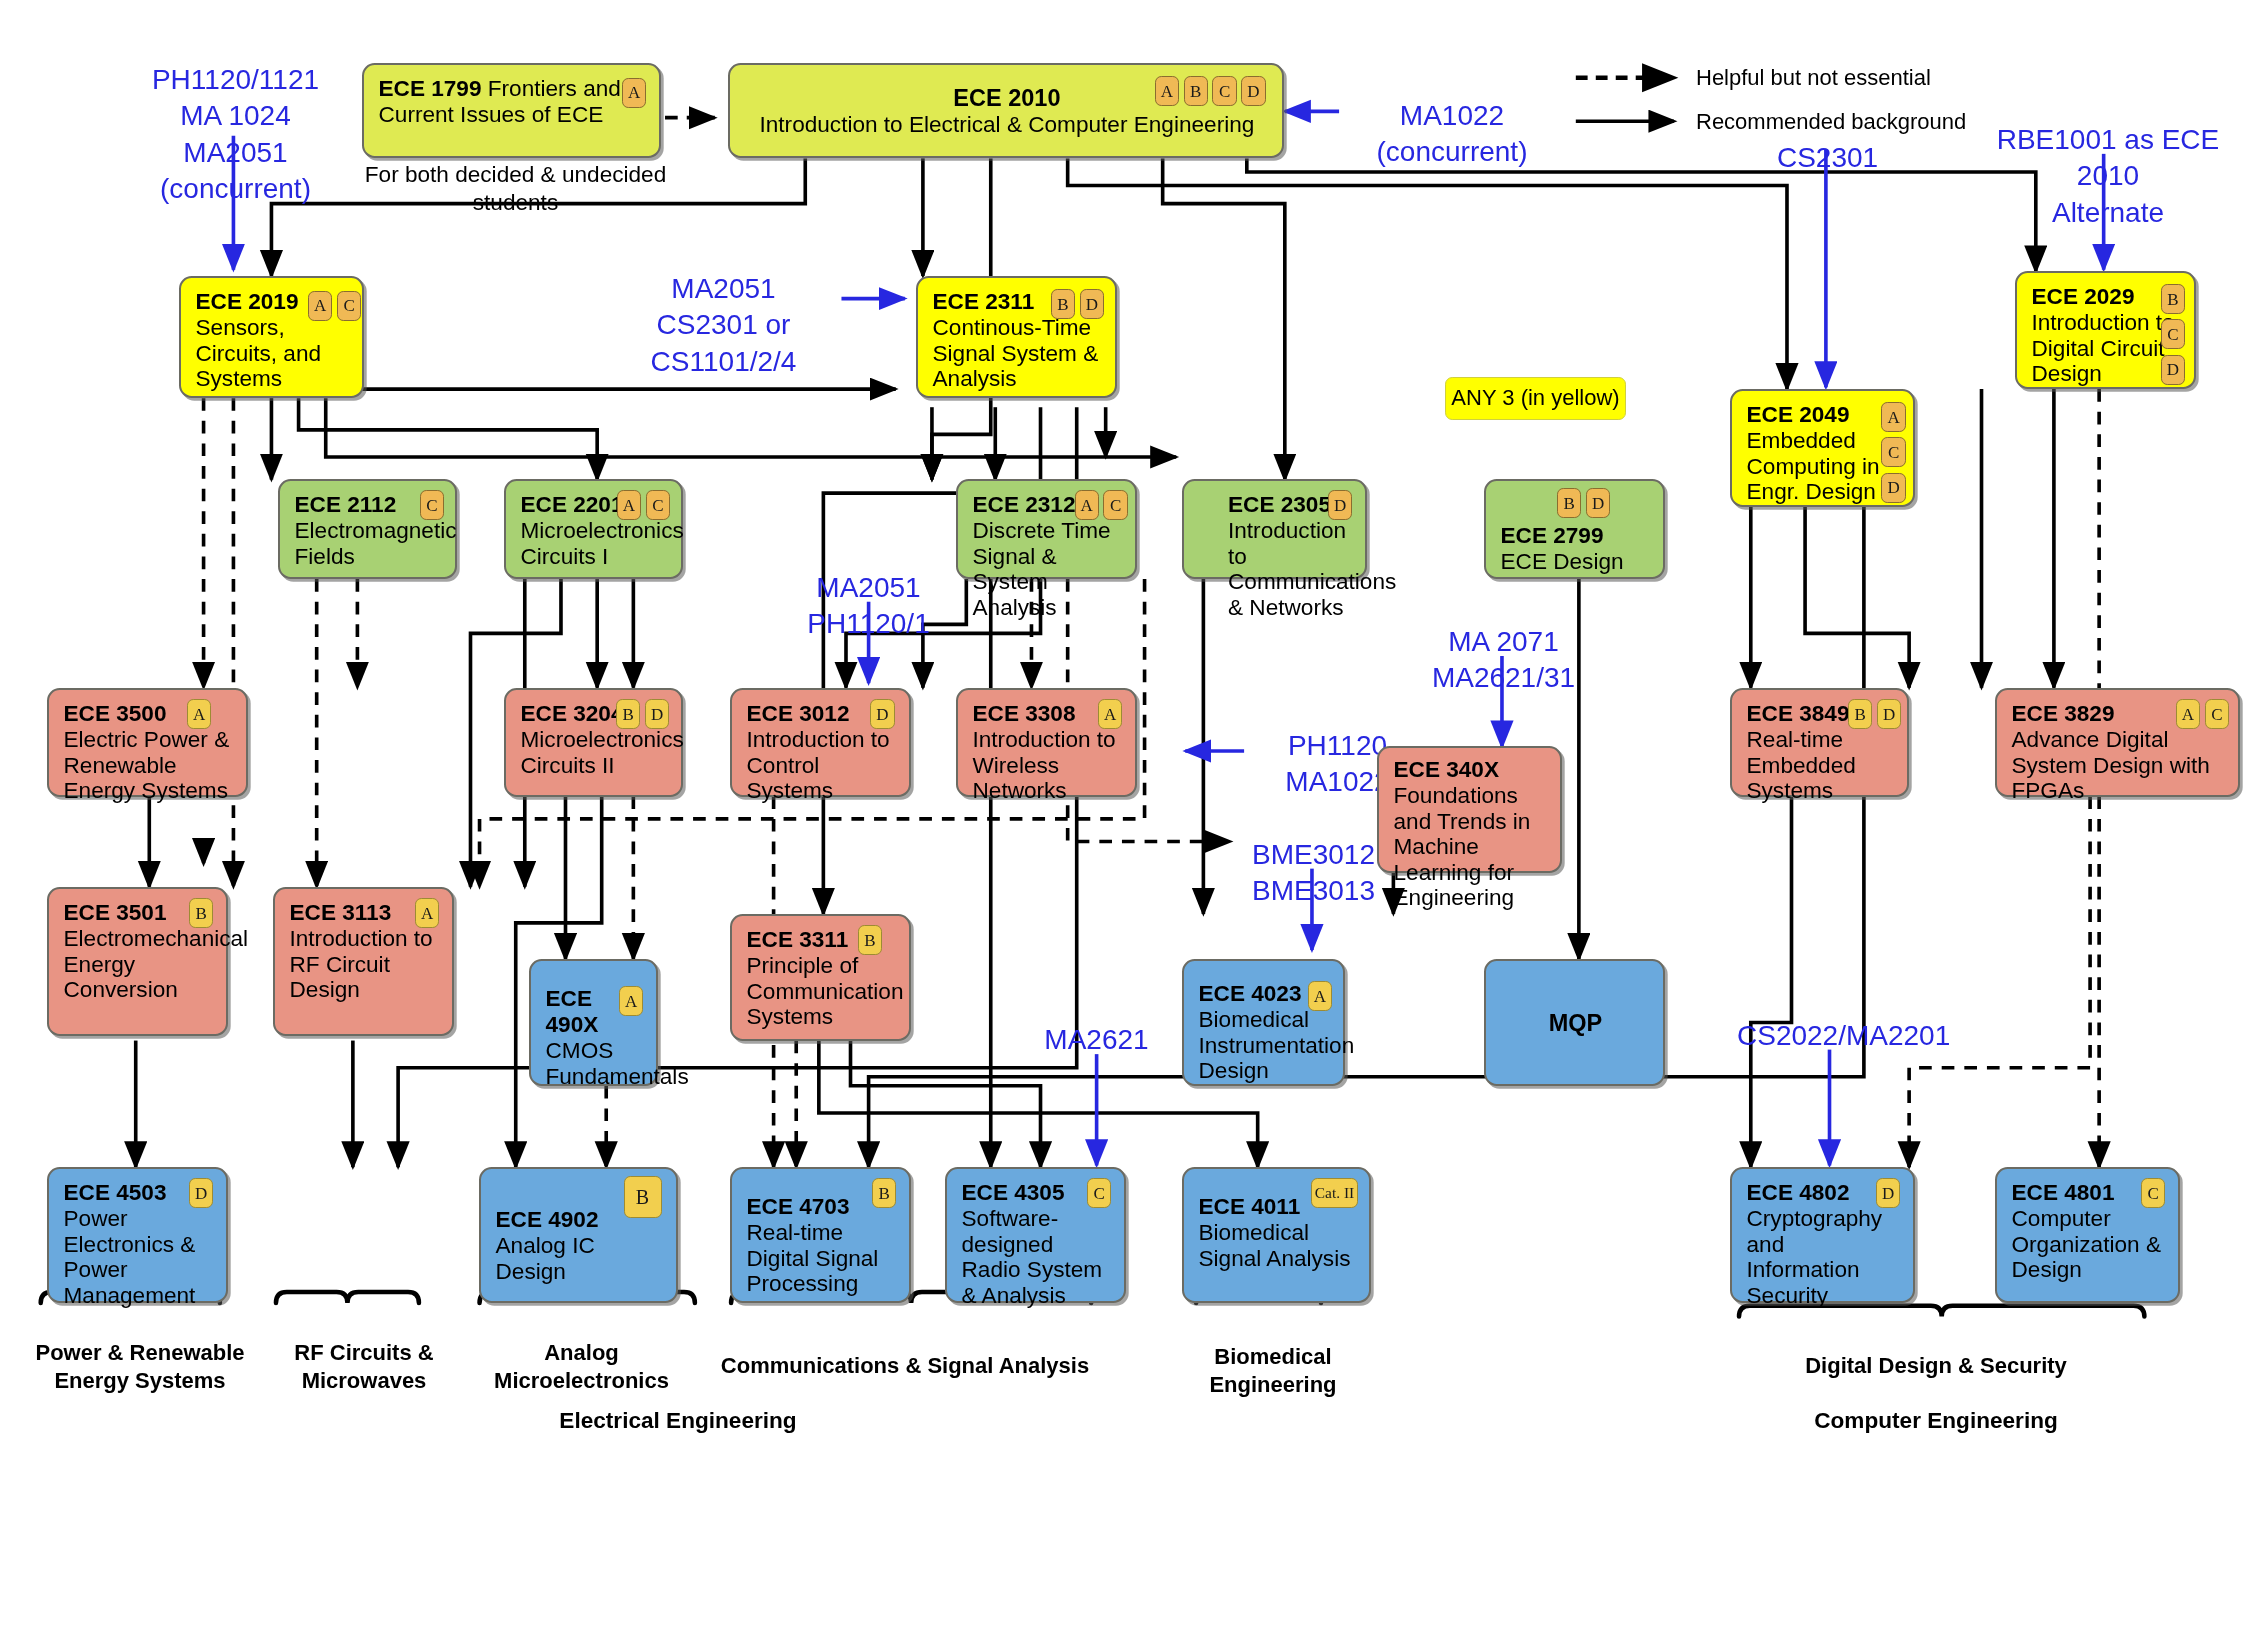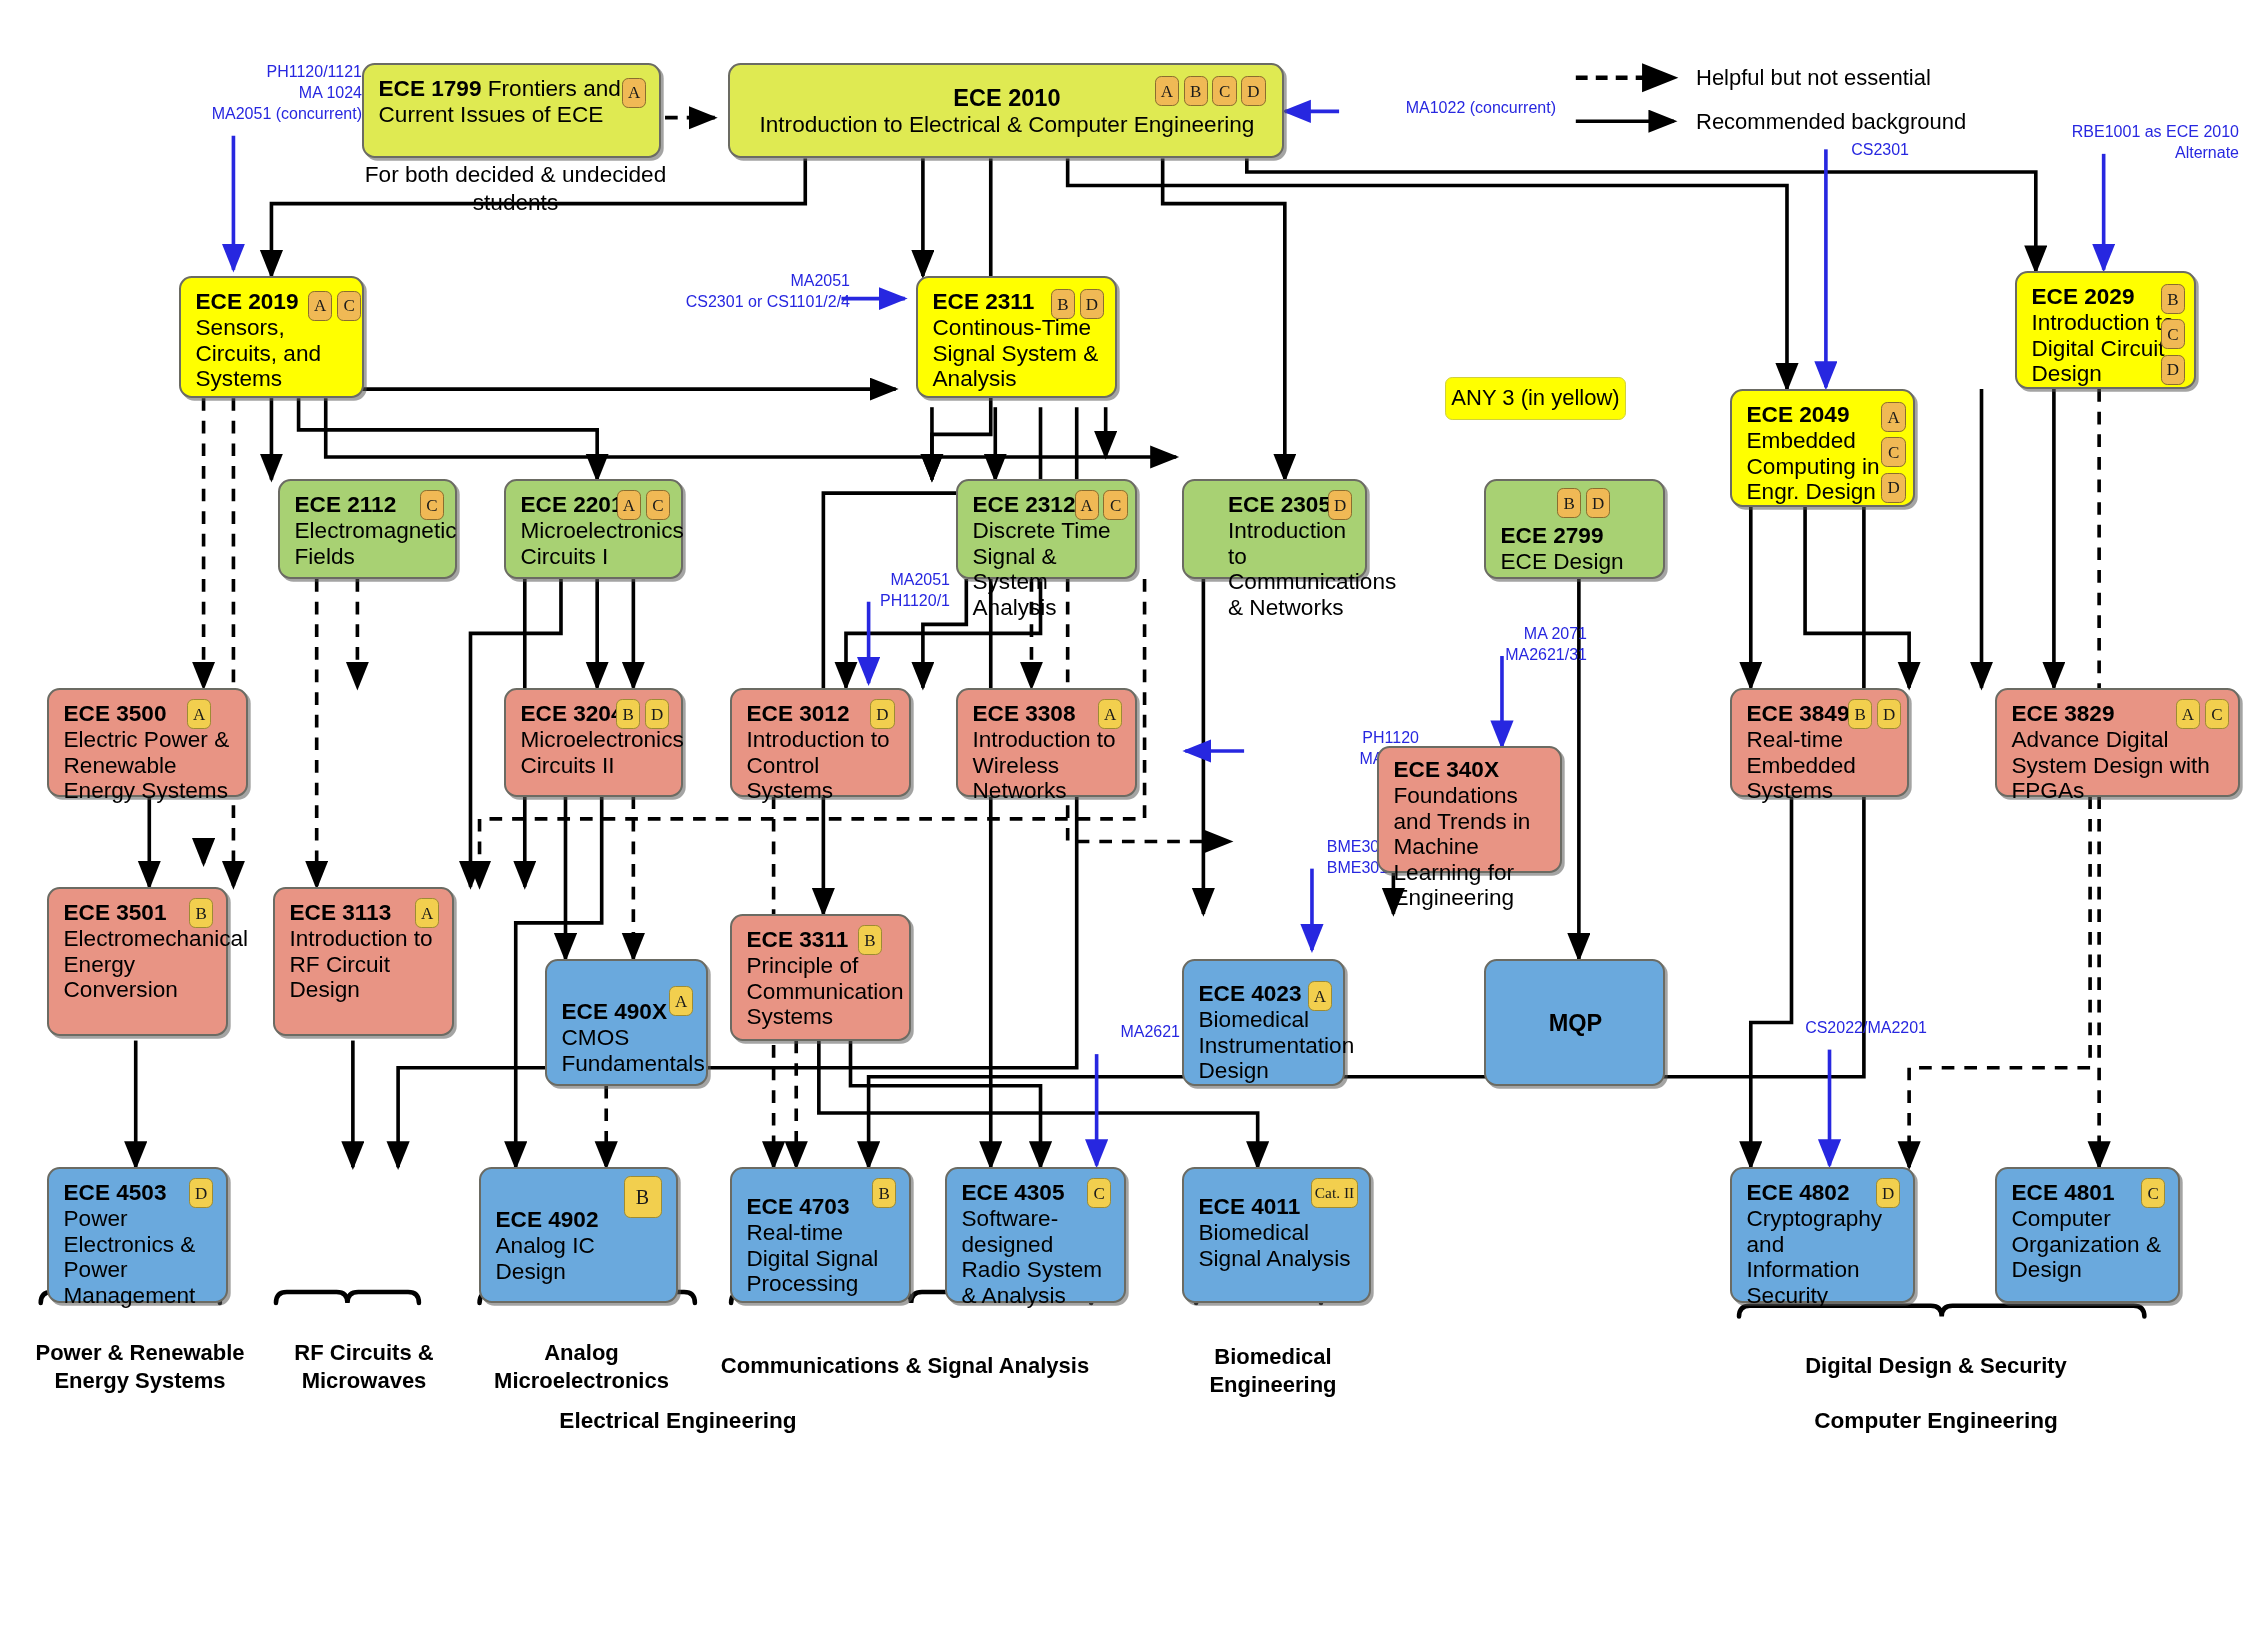--- a/index.html
+++ b/index.html
@@ -25,21 +25,21 @@
   .c-note{background:#ffff00;border:1.8px solid #cfcf3f;border-radius:7.2px;box-shadow:none;}
 
   .badges{position:absolute;display:flex;gap:4.5px;}
   .badges.vert{flex-direction:column;gap:5.4px;}
   .badge{width:24.4px;height:30px;box-sizing:border-box;border:1.8px solid #8a6d2e;border-radius:6.3px;
          background:#f0b955;color:#1a1a1a;font-size:17px;font-family:"Liberation Serif","DejaVu Serif",serif;
          display:flex;align-items:center;justify-content:center;line-height:1;}
   .badge.wide{width:47px;font-size:15.4px;}
   .badge.yel{background:#f2cf4e;border-color:#9d8b33;}
 
-  .prereq{position:absolute;color:#2727e0;font-size:16px;line-height:1.3;text-align:right;white-space:pre-line;}
+  .prereq{position:absolute;color:#2727e0;font-size:28px;line-height:1.3;text-align:center;white-space:pre-line;}
   .plain{position:absolute;color:#000;font-size:22.6px;line-height:1.25;text-align:center;white-space:pre-line;}
   .legend-txt{position:absolute;color:#000;font-size:22px;white-space:nowrap;}
   .grp{position:absolute;color:#000;font-size:22px;font-weight:bold;text-align:center;line-height:1.25;white-space:pre-line;}
   .grp.big{font-size:22.6px;}
 </style>
 </head>
 <body>
 
 <div id="stage">
 
@@ -356,21 +356,21 @@
 </div>
 
 <div class="node c-salmon" style="left:273px;top:887px;width:181px;height:149px;">
   <span class="code">ECE 3113</span><br>
   <span class="ttl">Introduction to RF Circuit Design</span>
   <span class="badges" style="right:12.7px;top:9px;">
     <span class="badge yel">A</span>
   </span>
 </div>
 
-<div class="node c-blue" style="left:529px;top:959px;width:163px;height:127px;padding-top:38px;margin-left:16px;">
+<div class="node c-blue" style="left:529px;top:959px;width:129px;height:127px;padding-top:25px;">
   <span class="code">ECE 490X</span><br>
   <span class="ttl">CMOS Fundamentals</span>
   <span class="badges" style="right:12.7px;top:25px;">
     <span class="badge yel">A</span>
   </span>
 </div>
 
 <div class="node c-salmon" style="left:730px;top:914px;width:181px;height:127px;">
   <span class="code">ECE 3311</span><br>
   <span class="ttl">Principle of Communication Systems</span>

